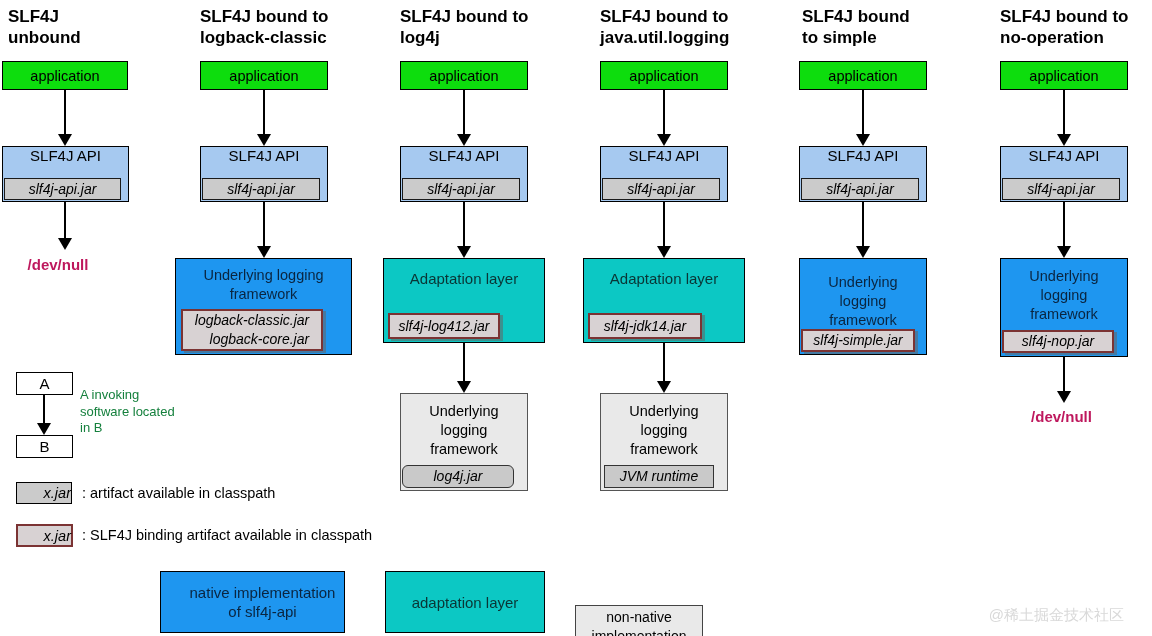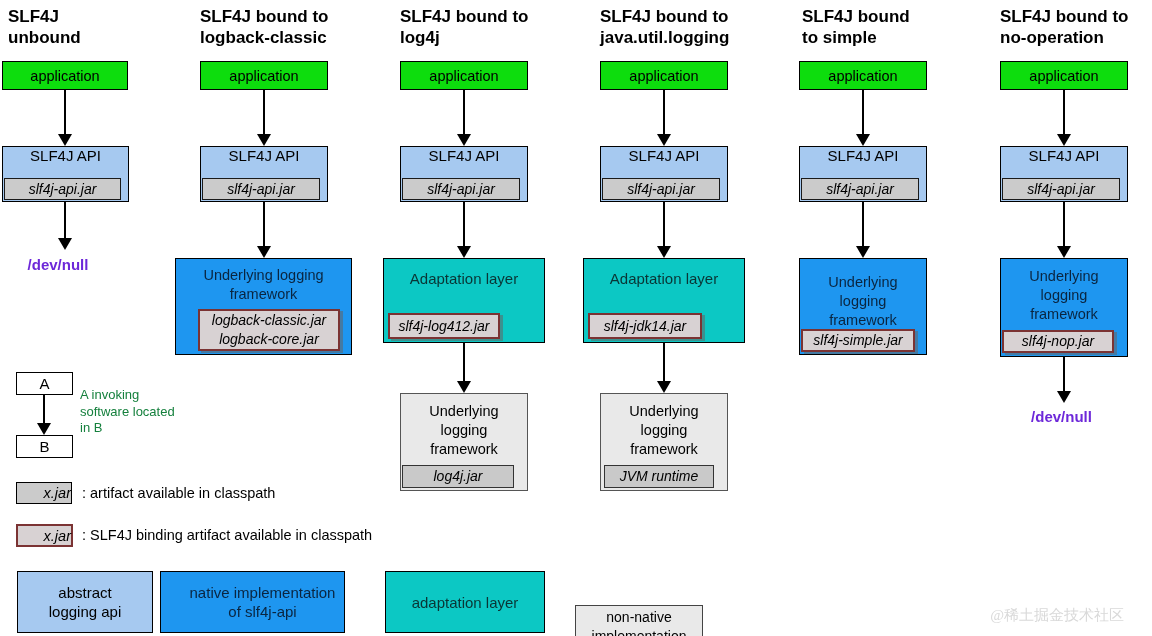--- a/index.html
+++ b/index.html
@@ -28,37 +28,37 @@
   .adapt { background:#0cc8c4; color:#0a3535; }
   .adapt .adapt-label { padding-top:11px; font-size:15px; }
 
   .under { background:#e9e9e9; border-color:#555; }
   .under .under-label { padding-top:8px; font-size:14.5px; line-height:19px; }
 
   .arrow { position:absolute; width:14px; display:flex; flex-direction:column; align-items:center; }
   .arrow .shaft { width:2px; flex:1; background:#000; }
   .arrow .head { width:0; height:0; border-left:7px solid transparent; border-right:7px solid transparent; border-top:12px solid #000; }
 
-  .sink { position:absolute; font-weight:bold; font-size:15px; color:#6d28d9; text-align:center; }
+  .sink { position:absolute; font-weight:bold; font-size:15px; color:#be185d; text-align:center; }
 
   .legend-small-box { position:absolute; background:#fff; border:1px solid #000; text-align:center; font-size:15px; line-height:21px; color:#000; }
   .legend-text { position:absolute; font-size:13px; line-height:16.5px; color:#15803d; white-space:pre-line; }
   .legend-row-text { position:absolute; font-size:14.5px; color:#000; }
   .xjar { position:absolute; display:flex; align-items:center; justify-content:flex-end; font-style:italic; font-size:14.5px; color:#000; }
   .xjar.plain { background:#cbcbcb; border:1px solid #000; }
   .xjar.bindingx { background:#d8d2d3; border:2px solid #7b3333; }
 
   .type-box { position:absolute; border:1px solid #000; display:flex; align-items:center; justify-content:center;
               text-align:center; font-size:15px; line-height:19px; }
   .type-api { background:#a6c9f0; color:#000; }
   .type-native { background:#1e96f0; color:#0a2540; }
   .type-adapt { background:#0cc8c4; color:#0a3535; }
   .type-nonnative { background:#e9e9e9; border-color:#444; color:#000; font-size:14px; }
 
-  .watermark { position:absolute; right:8px; top:606px; font-size:15px; color:#d9d9d9;font-family:Liberation Serif, serif; }
+  .watermark { position:absolute; right:8px; top:606px; font-size:15px; color:#d9d9d9; }
 </style>
 </head>
 <body>
 
 <div id="canvas">
 
   <div class="title" style="left:8px;top:6px;">SLF4J
 unbound</div>
   <div class="title" style="left:200px;top:6px;">SLF4J bound to
 logback-classic</div>
@@ -175,39 +175,39 @@
   <div class="arrow" style="left:1057px;top:202px;height:56px;">
       <div class="shaft"></div>
       <div class="head"></div>
     </div>
 
   <div class="sink" style="left:12px;top:256px;width:92px;">/dev/null</div>
 
   <div class="box impl" style="left:175px;top:258px;width:177px;height:97px;">
     <div class="impl-label ml">Underlying logging
 framework</div>
-    <div class="jar binding ml" style="left:22px;bottom:3px;width:142px;height:42px;"><span class="ml">logback-classic.jar
+    <div class="jar binding ml" style="left:5px;bottom:3px;width:142px;height:42px;text-align:right;"><span class="ml">logback-classic.jar
 logback-core.jar</span></div>
   </div>
 
   <div class="box adapt" style="left:383px;top:258px;width:162px;height:85px;">
     <div class="adapt-label">Adaptation layer</div>
     <div class="jar binding" style="left:4px;bottom:3px;width:112px;height:26px;">
         <span>slf4j-log412.jar</span>
       </div>
   </div>
   <div class="arrow" style="left:457px;top:343px;height:50px;">
       <div class="shaft"></div>
       <div class="head"></div>
     </div>
   <div class="box under" style="left:400px;top:393px;width:128px;height:98px;">
     <div class="under-label ml">Underlying
 logging
 framework</div>
-    <div class="jar darker" style="left:1px;bottom:2px;width:112px;height:23px;">
+    <div class="jar darker" style="left:1px;bottom:2px;width:112px;height:23px;border-radius:6px;">
         <span>log4j.jar</span>
       </div>
   </div>
 
   <div class="box adapt" style="left:583px;top:258px;width:162px;height:85px;">
     <div class="adapt-label">Adaptation layer</div>
     <div class="jar binding" style="left:4px;bottom:3px;width:114px;height:26px;">
         <span>slf4j-jdk14.jar</span>
       </div>
   </div>
@@ -260,24 +260,20 @@
   <div class="xjar plain" style="left:16px;top:482px;width:56px;height:22px;">
       <span>x.jar</span>
     </div>
   <div class="legend-row-text" style="left:82px;top:485px;">: artifact available in classpath</div>
 
   <div class="xjar bindingx" style="left:16px;top:524px;width:57px;height:23px;">
       <span>x.jar</span>
     </div>
   <div class="legend-row-text" style="left:82px;top:527px;">: SLF4J binding artifact available in classpath</div>
 
-  <div class="type-box type-api" style="left:17px;top:571px;width:136px;height:62px;">
-      <span class="ml">abstract
-logging api</span>
-    </div>
   <div class="type-box type-native" style="left:160px;top:571px;width:185px;height:62px;padding-left:20px;">
       <span class="ml">native implementation
 of slf4j-api</span>
     </div>
   <div class="type-box type-adapt" style="left:385px;top:571px;width:160px;height:62px;">
       <span class="ml">adaptation layer</span>
     </div>
   <div class="type-box type-nonnative" style="left:575px;top:572px;width:128px;height:62px;margin-top:33px;">
       <span class="ml">non-native
 implementation

